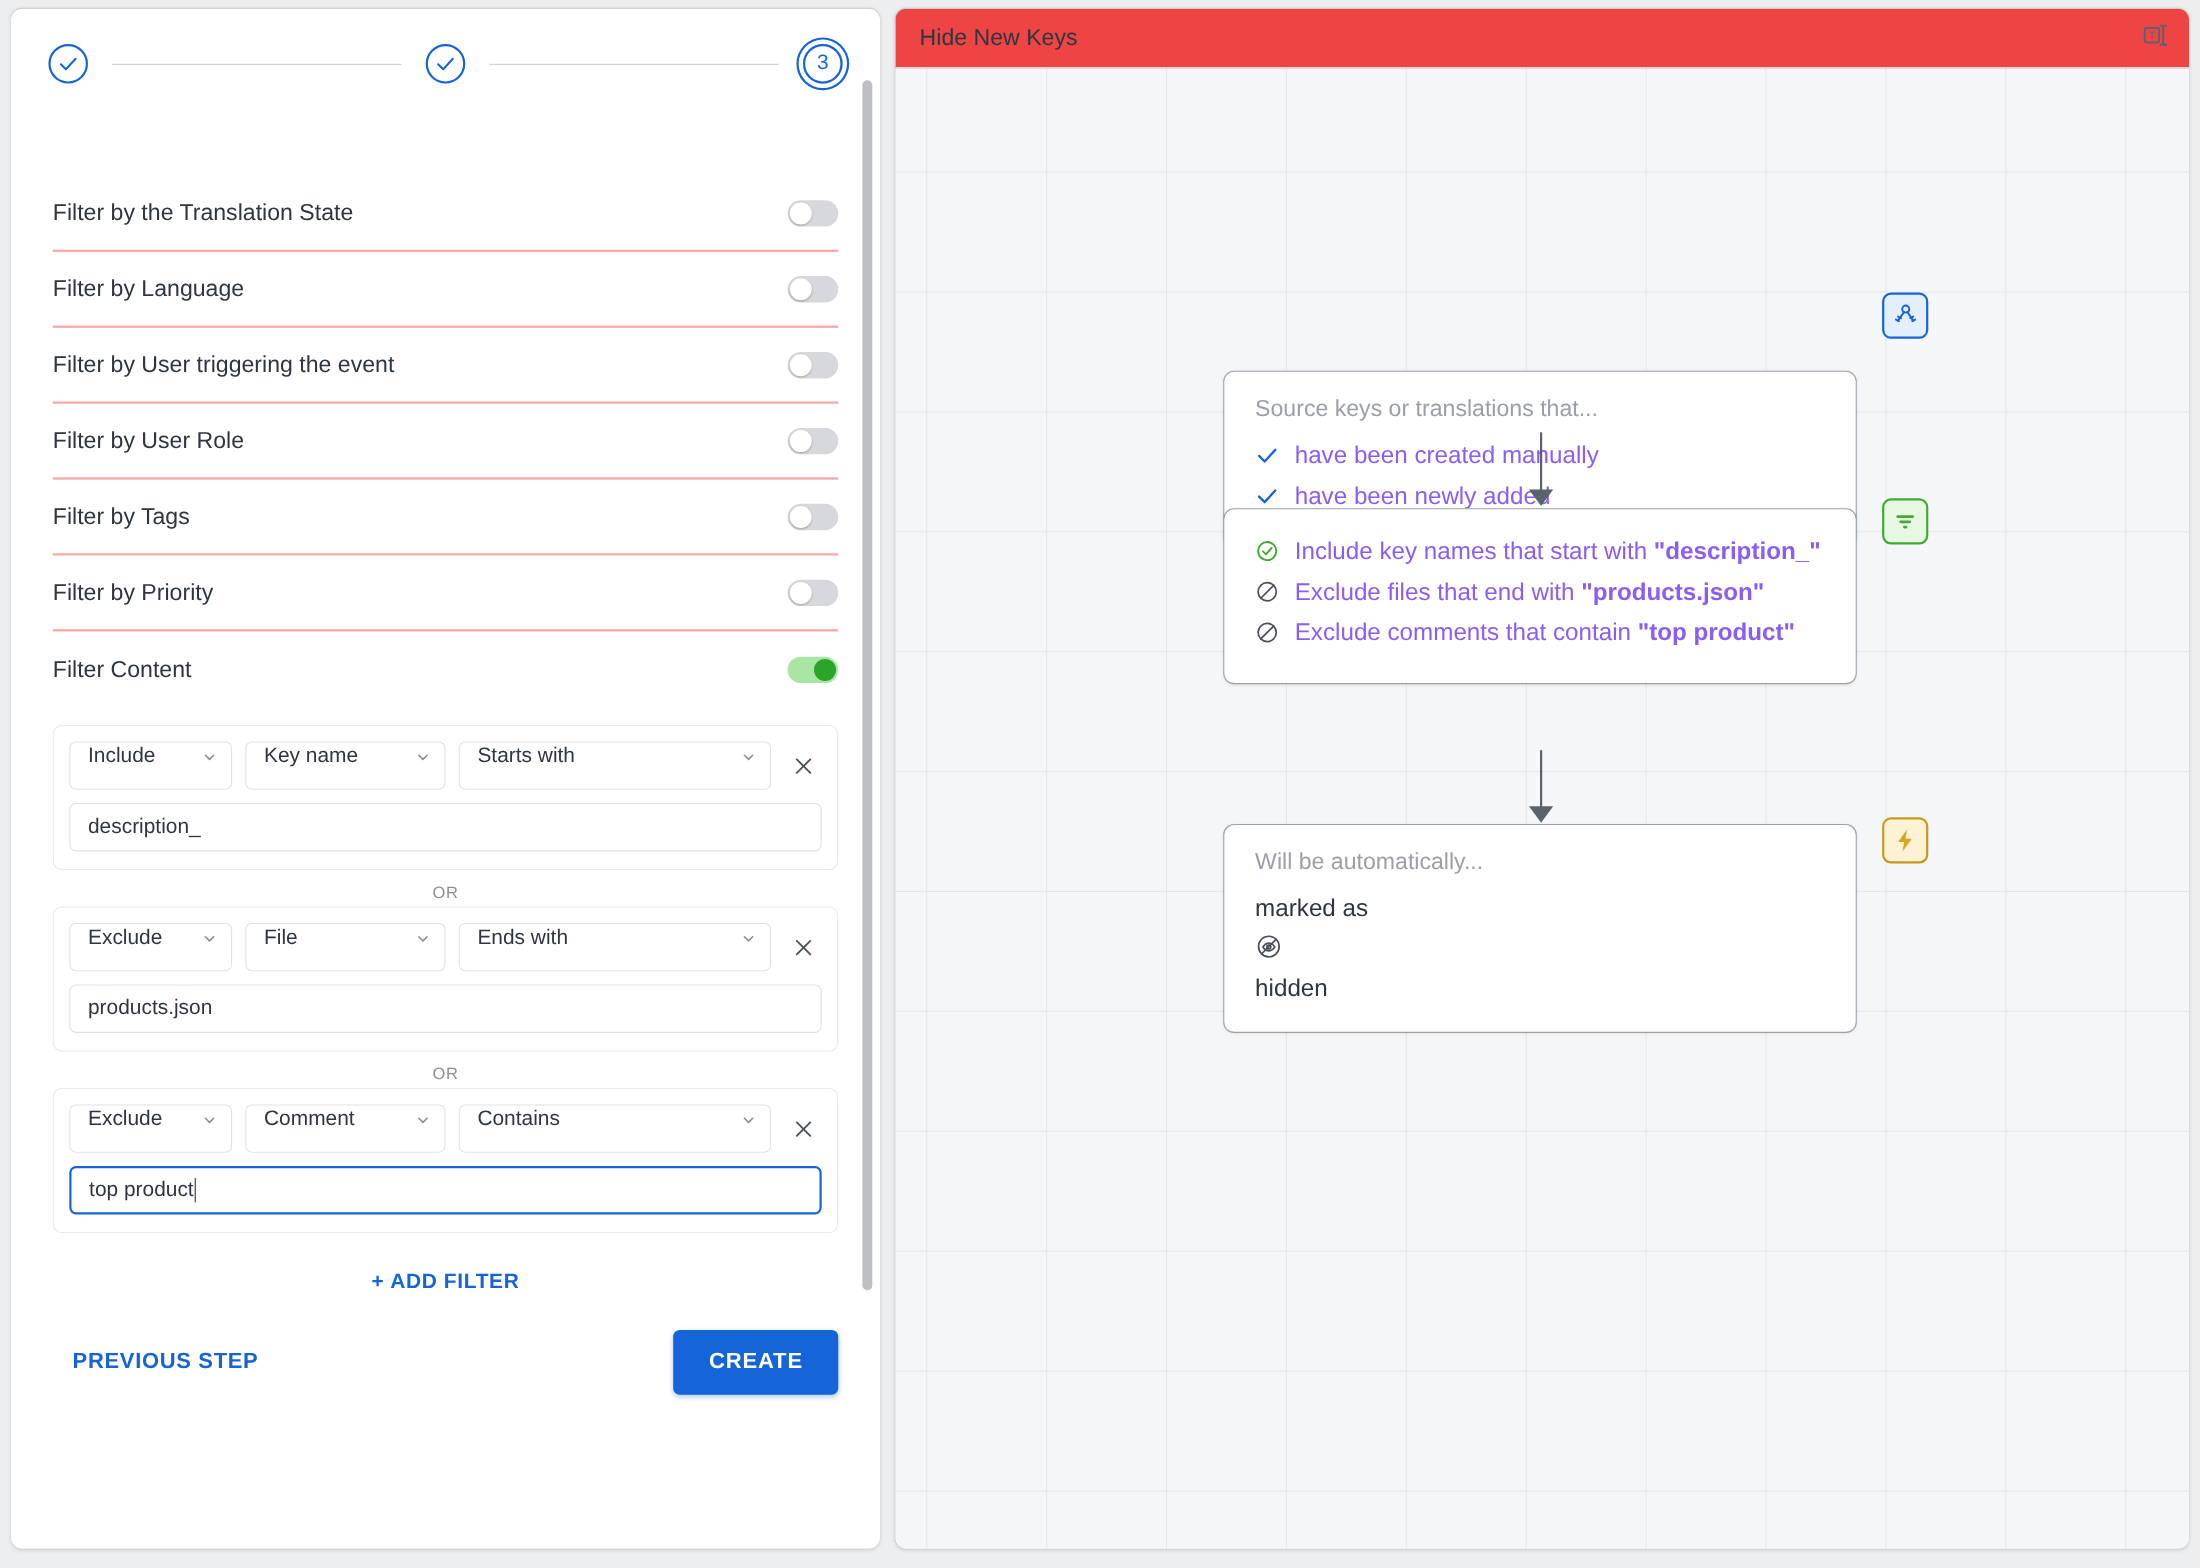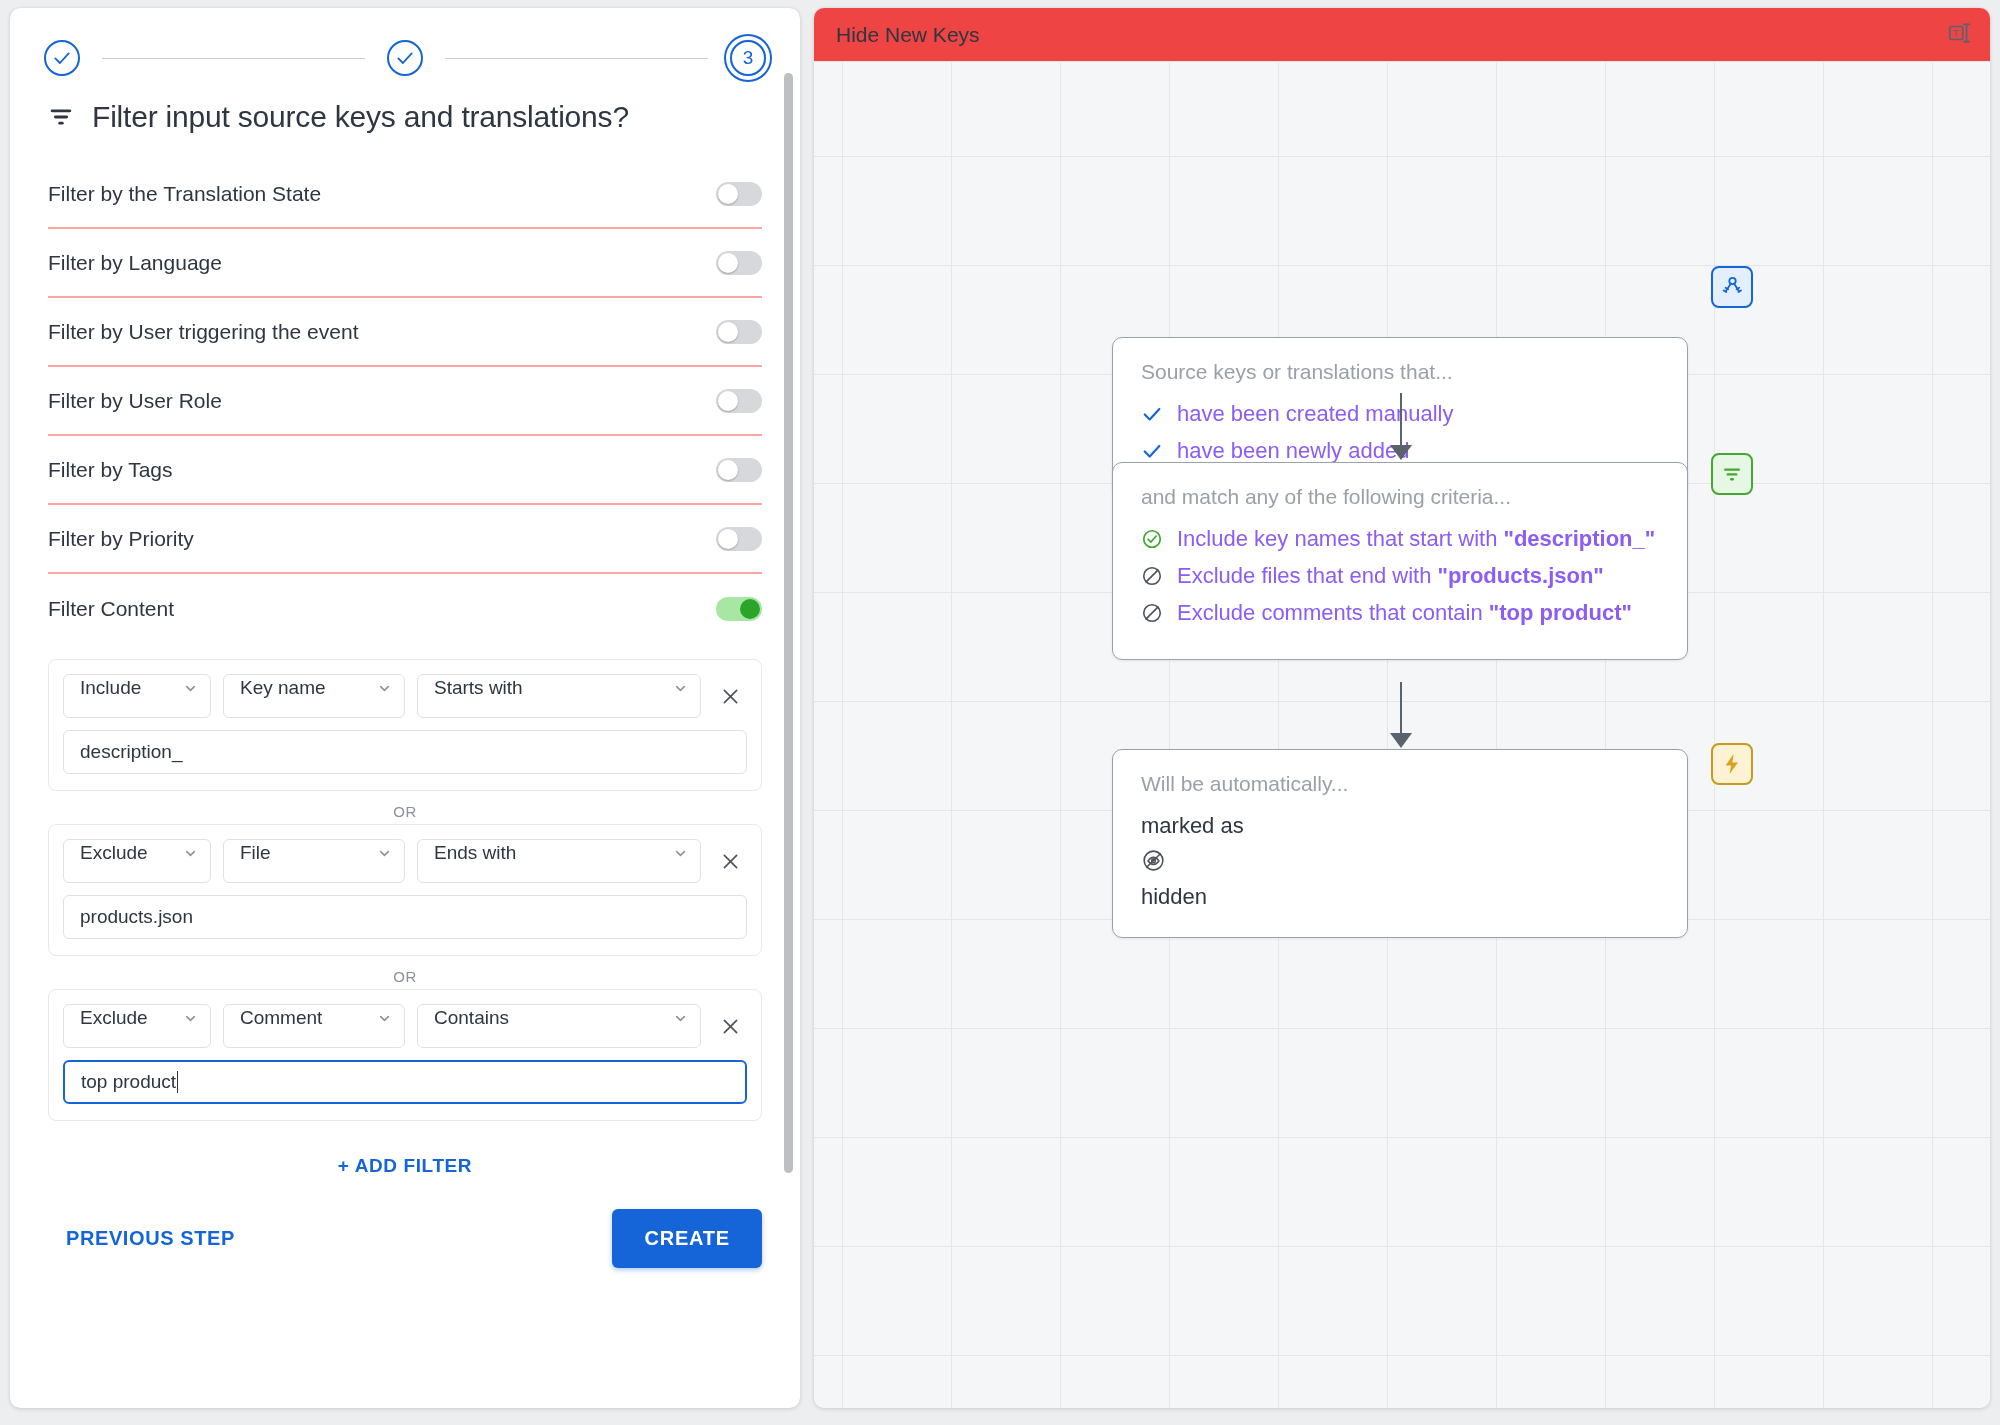--- a/index.html
+++ b/index.html
@@ -319,28 +319,20 @@
         <svg width="20" height="20" viewBox="0 0 24 24" fill="none" stroke="#1565d8" stroke-width="2.2" stroke-linecap="round" stroke-linejoin="round">
             <polyline points="4,12.5 9.5,18 20,6.5"></polyline>
           </svg>
       </div>
       <div class="step-line"></div>
       <div class="step-circle active">
         <span>3</span>
       </div>
     </div>
 
-    <div class="section-header">
-      <svg class="funnel-icon" width="26" height="26" viewBox="0 0 24 24">
-        <rect x="2.5" y="5" width="19" height="2.6" rx="1.3" fill="#2e3641"></rect>
-        <rect x="5.5" y="10.7" width="13" height="2.6" rx="1.3" fill="#2e3641"></rect>
-        <rect x="9.5" y="16.4" width="5" height="2.6" rx="1.3" fill="#2e3641"></rect>
-      </svg>
-      <div class="title">Filter input source keys and translations?</div>
-    </div>
 
     <div class="scroll-region">
 
       <div class="toggle-row">
         <div class="label">Filter by the Translation State</div>
         <div class="switch">
             <div class="knob"></div>
           </div>
       </div>
 
@@ -539,21 +531,20 @@
           <line x1="14" y1="8.6" x2="19.2" y2="16.5"></line>
           <line x1="19.2" y1="12.8" x2="16.6" y2="14.2"></line>
           <line x1="21" y1="15.5" x2="18.4" y2="16.9"></line>
         </svg>
       </div>
 
       <div class="arrow-line" style="left:586px; top:331px; height:54px;"></div>
       <div class="arrow-head" style="left:576px; top:383px;"></div>
 
       <div class="node" style="left:298px; top:400px; width:576px;">
-        <div class="node-head">and match any of the following criteria...</div>
         <div class="node-line">
           <svg class="ic" width="22" height="22" viewBox="0 0 24 24" fill="none" stroke="#45a832" stroke-width="1.9" stroke-linecap="round" stroke-linejoin="round">
               <circle cx="12" cy="12" r="9"></circle>
               <polyline points="7.8,12.3 10.8,15.3 16.4,8.9"></polyline>
             </svg>
           <span><span>Include key names that start with </span><b>"description_"</b></span>
         </div>
         <div class="node-line">
           <svg class="ic" width="22" height="22" viewBox="0 0 24 24" fill="none" stroke="#4a5159" stroke-width="1.7" stroke-linecap="round">
               <circle cx="12" cy="12" r="9"></circle>

